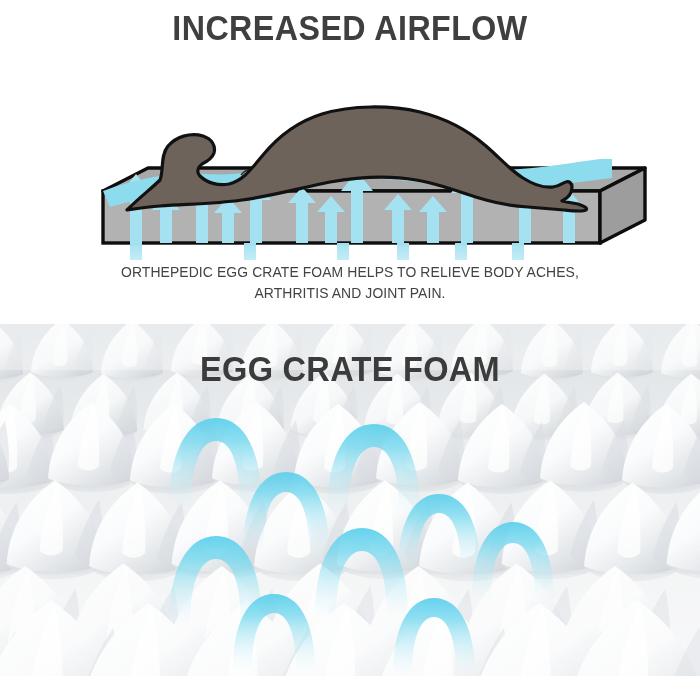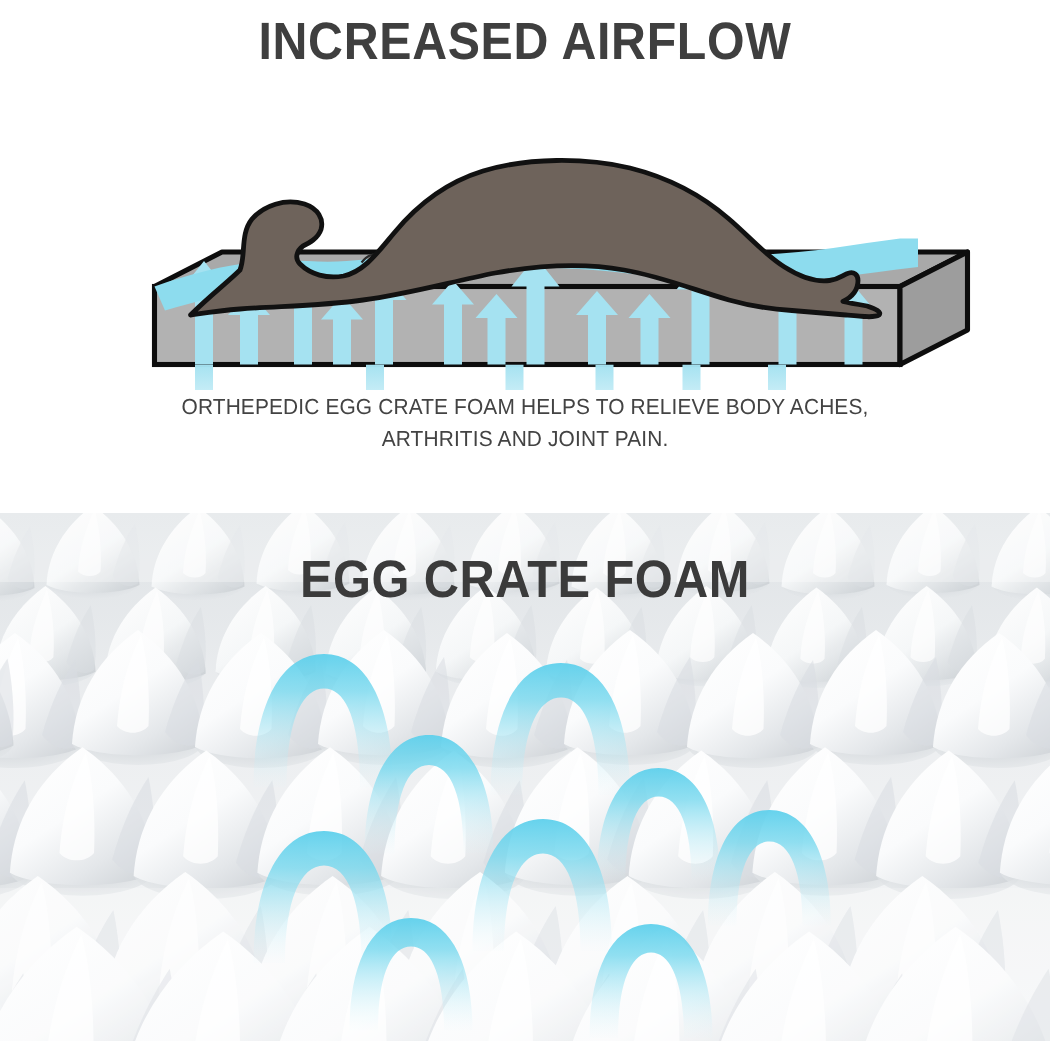--- a/index.html
+++ b/index.html
@@ -70,21 +70,21 @@
     letter-spacing: 0.1px;
     font-family: "Liberation Sans", sans-serif;
     transform: scaleX(0.96);
     transform-origin: 50% 50%;
   }
 
   
   .panel-bottom {
     position: absolute;
     left: 0;
-    top: 342px;
+    top: 324px;
     width: 700px;
     height: 352px;
     overflow: hidden;
     background: #fdba74;
   }
 
   .foam-photo {
     position: absolute;
     left: 0;
     top: 0;

